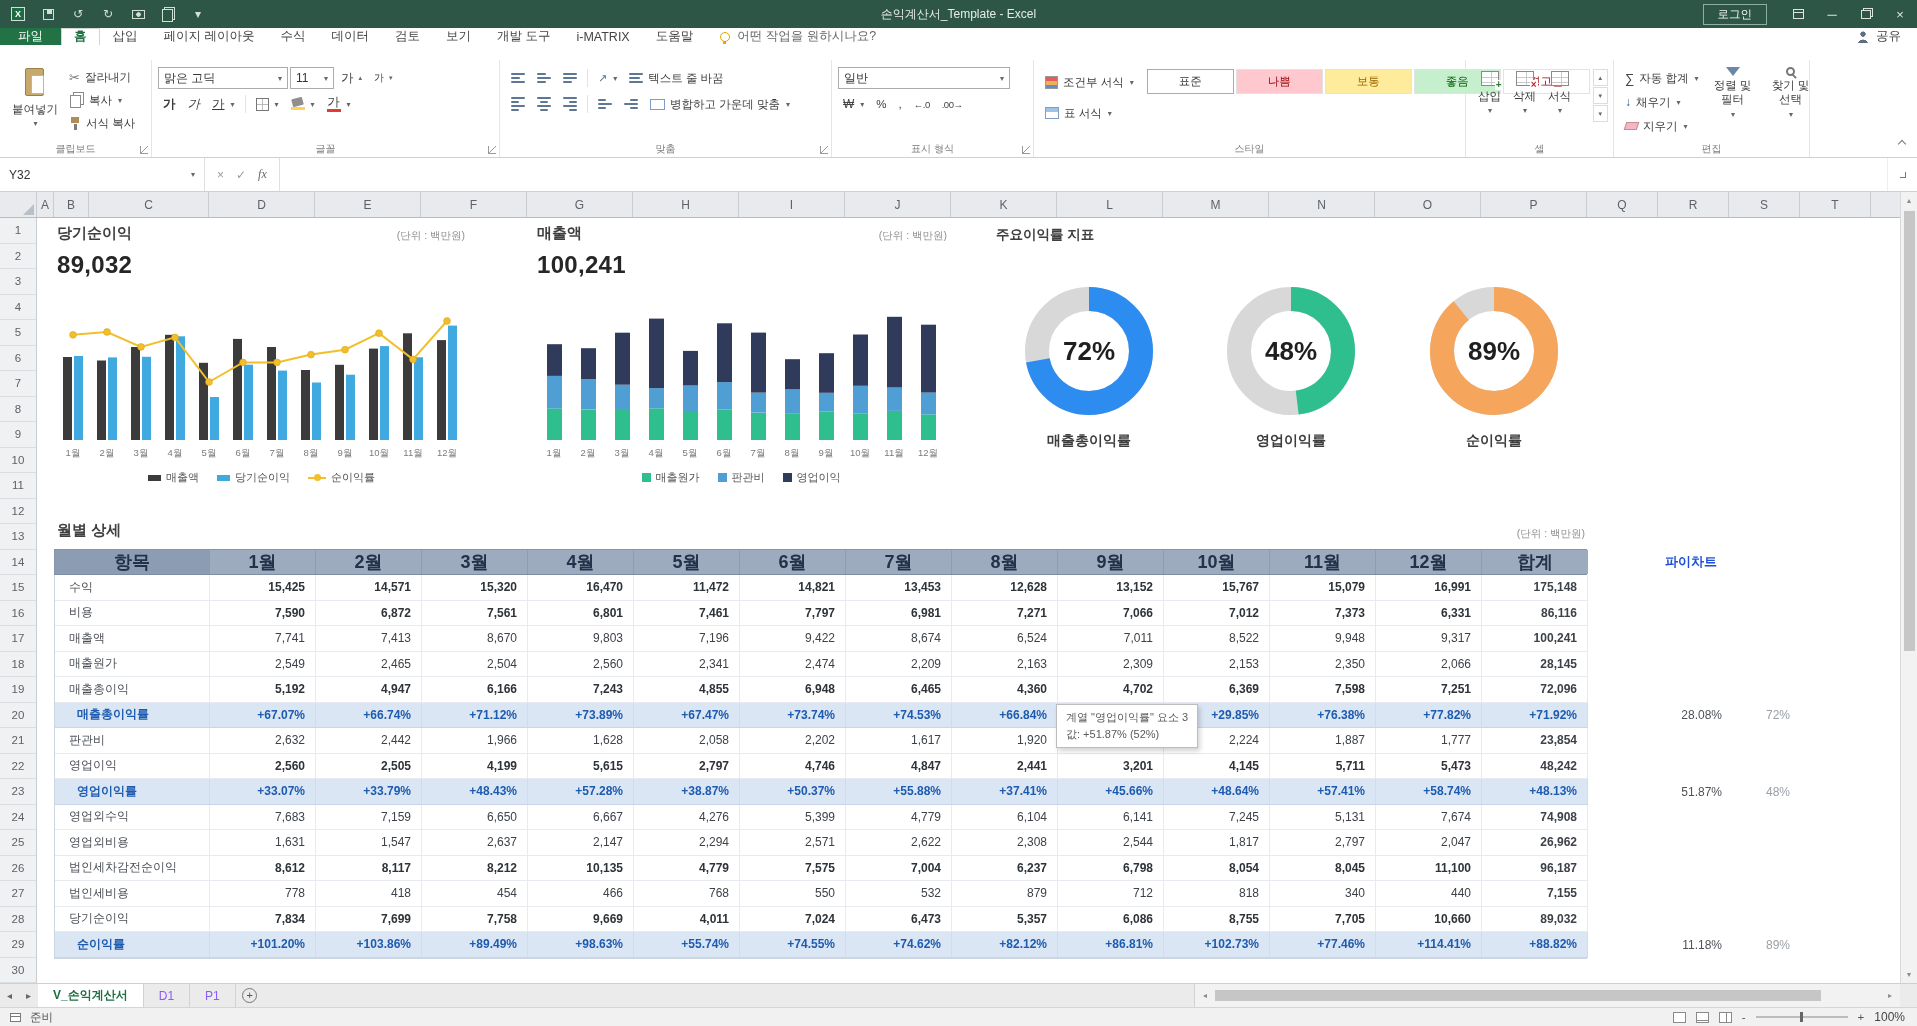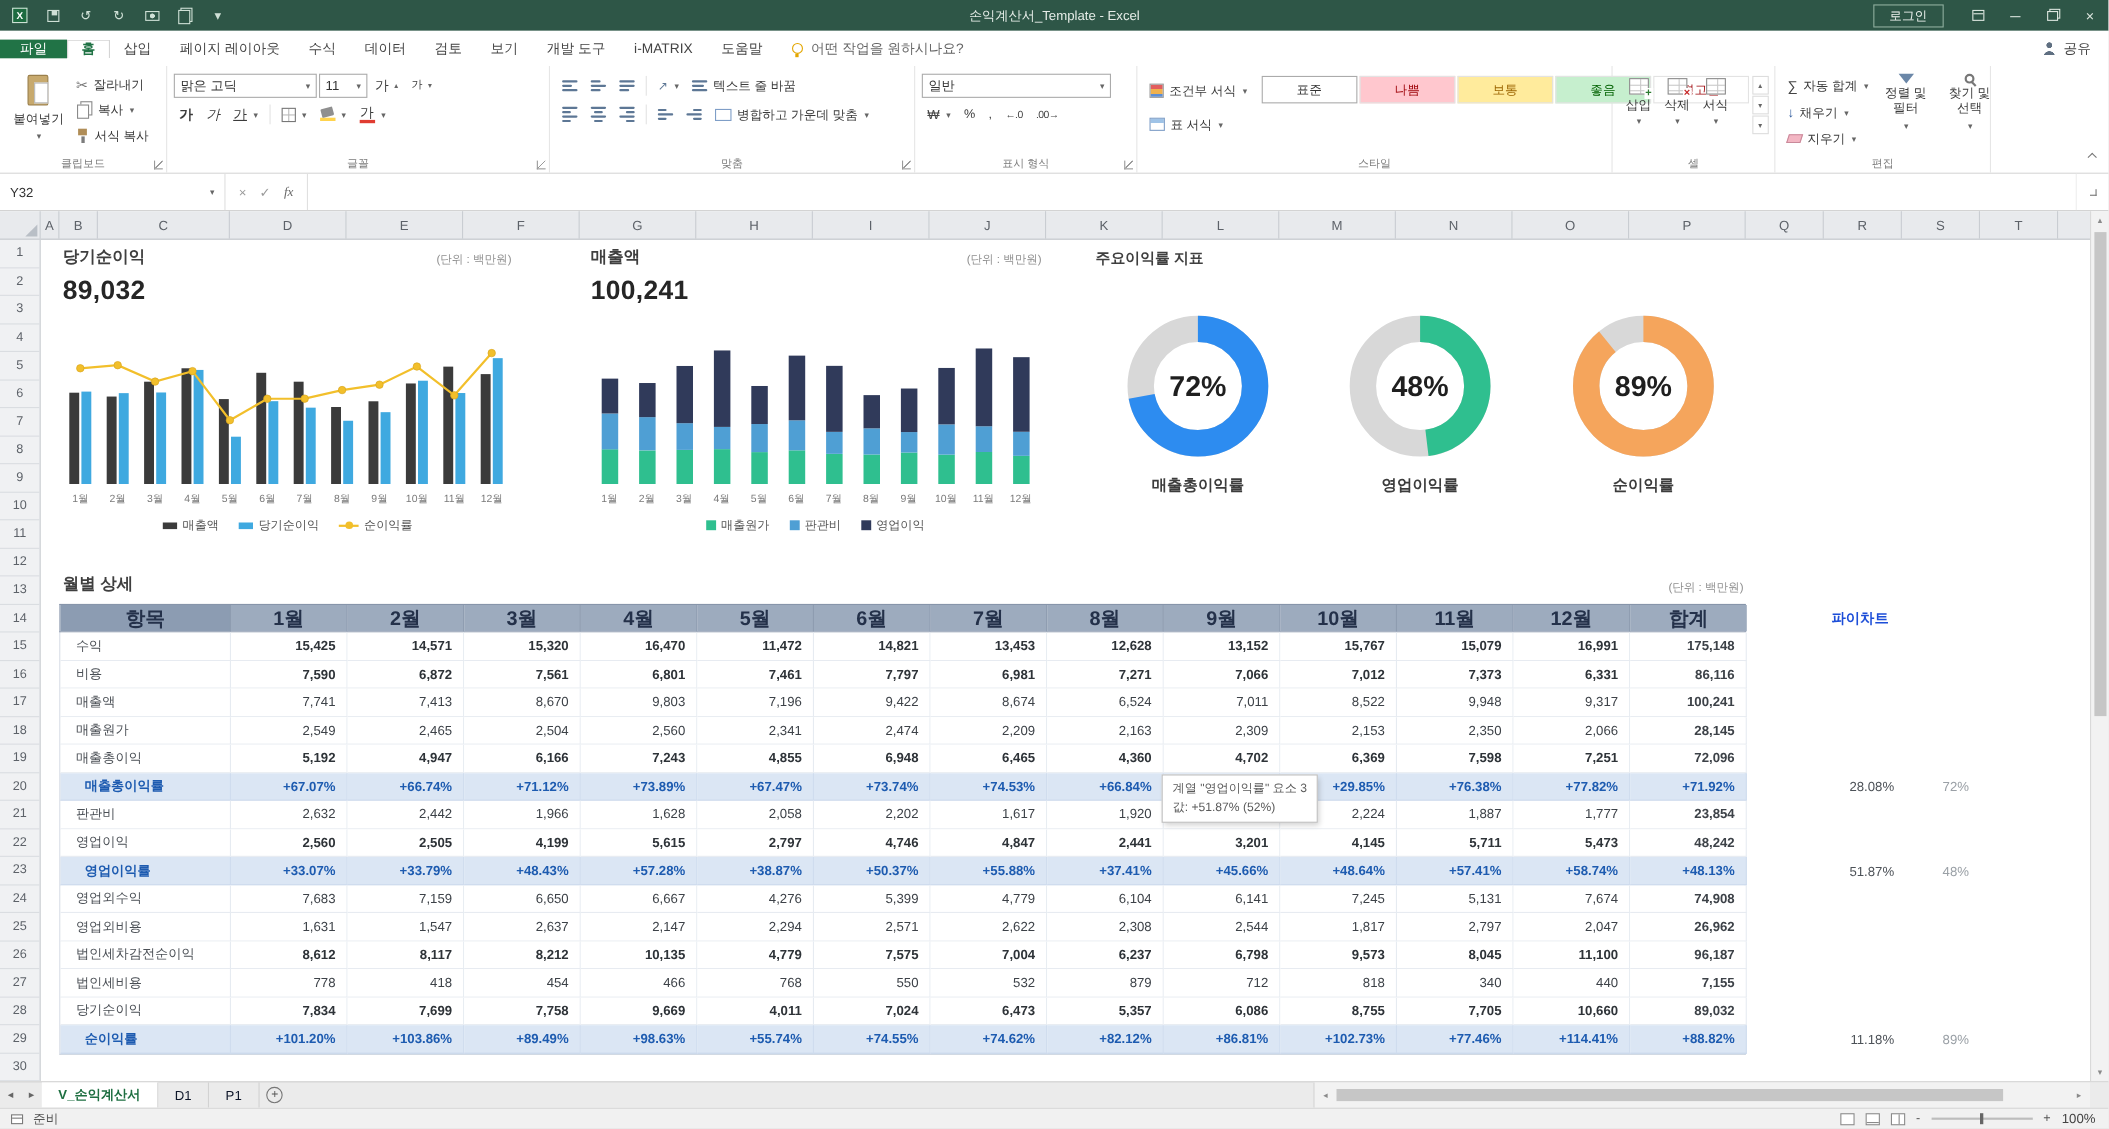--- a/index.html
+++ b/index.html
@@ -15,21 +15,21 @@
 .floppy{width:11px;height:11px;border:1px solid #cfe0d6;background:linear-gradient(#cfe0d6,#cfe0d6) 3px 0/5px 4px no-repeat;}
 .cam{width:13px;height:9px;border:1px solid #cfe0d6;background:radial-gradient(circle at 50% 50%,#cfe0d6 2px,transparent 2.5px);}
 .tb-title{position:absolute;left:0;right:0;top:0;height:28px;display:flex;align-items:center;justify-content:center;font-size:12px;color:#e5ece7;}
 .tb-right{margin-left:auto;display:flex;align-items:center;height:28px;z-index:2;}
 .login-btn{border:1px solid #8fae9e;color:#eef3ef;font-size:11.5px;padding:2px 14px;margin-right:14px;cursor:default;}
 .tb-btn{width:34px;height:28px;display:flex;align-items:center;justify-content:center;font-size:13px;color:#dce6df;}
 .restore-ic{width:10px;height:9px;border:1px solid #dce6df;box-shadow:2px -2px 0 -1px #2e5647,2px -2px 0 0 #dce6df;}
 .ribdisp-ic{width:11px;height:10px;border:1px solid #dce6df;background:linear-gradient(#dce6df,#dce6df) 0 2px/100% 1px no-repeat;}
 
 
-.tabrow{position:absolute;top:28px;left:0;width:100%;height:32px;background:#fff;display:flex;align-items:center;}
+.tabrow{position:absolute;top:28px;left:0;width:100%;height:32px;background:#fff;display:flex;align-items:flex-start;}
 .filetab{background:#217346;color:#fff;padding:0 18px;display:flex;align-items:center;font-size:12.5px;}
 .rtab{padding:0 13px;display:flex;align-items:center;font-size:12.5px;color:#444;white-space:nowrap;}
 .rtab.active{color:#217346;font-weight:700;background:#fff;box-shadow:inset 0 1px 0 #d5d5d5,inset 1px 0 0 #d5d5d5,inset -1px 0 0 #d5d5d5;}
 .tellme{display:flex;align-items:center;gap:7px;padding:0 14px;font-size:12.5px;color:#666;white-space:nowrap;}
 .bulb{width:10px;height:10px;border-radius:50%;border:1.5px solid #e3a600;position:relative;}
 .bulb::after{content:"";position:absolute;left:2.2px;bottom:-3.5px;width:3px;height:2.6px;background:#e3a600;}
 .share{margin-left:auto;display:flex;align-items:center;gap:7px;padding:0 16px;font-size:12.5px;color:#444;}
 .person{width:12px;height:12px;background:radial-gradient(circle at 50% 26%,#5f6f81 2.4px,transparent 2.9px),radial-gradient(circle at 50% 115%,#5f6f81 5px,transparent 5.5px);}
 
 
@@ -158,21 +158,21 @@
 .pieval.dim{color:#9aa0a6;}
 .tooltip{position:absolute;left:1056px;top:486px;background:#fff;border:1px solid #bdbdbd;box-shadow:2px 3px 5px rgba(0,0,0,.18);padding:4px 9px;font-size:11px;color:#5a5a5a;line-height:1.55;white-space:nowrap;z-index:5;}
 
 
 .vscroll{position:absolute;top:192px;right:0;width:17px;height:791px;background:#f2f2f2;border-left:1px solid #d9d9d9;display:flex;flex-direction:column;align-items:center;}
 .vs-arrow{height:17px;width:100%;display:flex;align-items:center;justify-content:center;font-size:8px;color:#8a8a8a;}
 .vs-thumb{width:11px;height:440px;background:#c6c6c6;margin-top:2px;}
 .vs-sp{flex:1;}
 .sheetbar{position:absolute;top:983px;left:0;width:100%;height:24px;background:#ebebeb;border-top:1px solid #cfcfcf;display:flex;align-items:stretch;font-size:12px;}
 .snav{display:flex;align-items:center;padding:0 7px;color:#666;font-size:10px;}
-.stab{display:flex;align-items:center;padding:0 15px;border-right:1px solid #d2d2d2;color:#0f172a;white-space:nowrap;}
+.stab{display:flex;align-items:center;padding:0 15px;border-right:1px solid #d2d2d2;color:#8b5cf6;white-space:nowrap;}
 .stab.active{background:#fff;color:#1e6f41;font-weight:700;}
 .addsheet{display:flex;align-items:center;justify-content:center;width:28px;}
 .plusc{width:15px;height:15px;border-radius:50%;border:1px solid #777;display:flex;align-items:center;justify-content:center;font-size:11px;color:#555;line-height:1;}
 .hscroll{margin-left:auto;width:706px;background:#f2f2f2;border-left:1px solid #d2d2d2;display:flex;align-items:center;padding:0 2px;}
 .hs-arrow{width:16px;text-align:center;font-size:8px;color:#8a8a8a;}
 .hs-thumb{height:11px;background:#c6c6c6;width:606px;margin:0 2px;}
 .hs-sp{flex:1;}
 .sb-corner{width:17px;background:#ebebeb;}
 .statusbar{position:absolute;top:1007px;left:0;width:100%;height:19px;background:#f1f1f1;border-top:1px solid #d5d5d5;display:flex;align-items:center;font-size:11.5px;color:#555;}
 .icoMacro{width:11px;height:9px;border:1px solid #7a7a7a;background:linear-gradient(#7a7a7a,#7a7a7a) 0 2px/100% 1px no-repeat,#fff;margin:0 9px 0 10px;}
@@ -901,21 +901,21 @@
           <div class="td td-label">법인세차감전순이익</div>
           <div class="td num boldv">8,612</div>
           <div class="td num boldv">8,117</div>
           <div class="td num boldv">8,212</div>
           <div class="td num boldv">10,135</div>
           <div class="td num boldv">4,779</div>
           <div class="td num boldv">7,575</div>
           <div class="td num boldv">7,004</div>
           <div class="td num boldv">6,237</div>
           <div class="td num boldv">6,798</div>
-          <div class="td num boldv">9,573</div>
+          <div class="td num boldv">8,054</div>
           <div class="td num boldv">8,045</div>
           <div class="td num boldv">11,100</div>
           <div class="td num total">96,187</div>
           <div class="td td-label">법인세비용</div>
           <div class="td num">778</div>
           <div class="td num">418</div>
           <div class="td num">454</div>
           <div class="td num">466</div>
           <div class="td num">768</div>
           <div class="td num">550</div>

